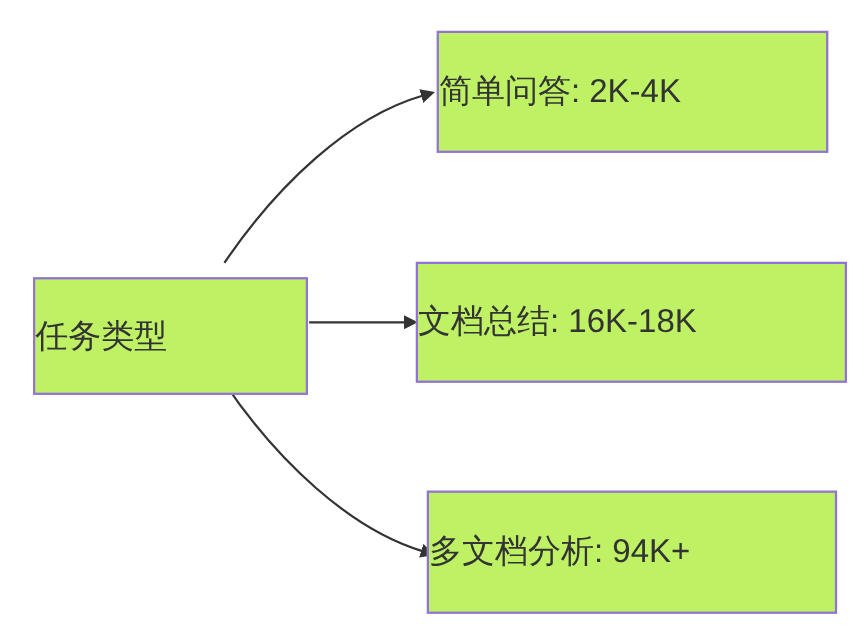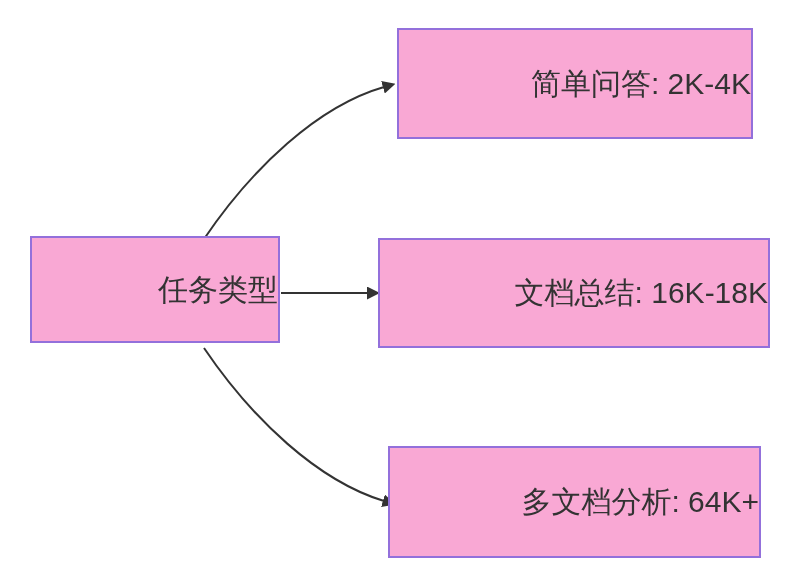--- a/index.html
+++ b/index.html
@@ -22,31 +22,31 @@
     width: 787px;
     height: 572px;
   }
   .edge {
     fill: none;
     stroke-width: 2px;
   }
   .node {
     position: absolute;
     box-sizing: border-box;
-    background: #f9a8d4;
+    background: #bef264;
     border: 2px solid #9370DB;
     display: flex;
     align-items: center;
-    justify-content: flex-end;
+    justify-content: flex-start;
     color: #333333;
     font-size: 30px;
     line-height: 1.2;
     white-space: nowrap;
   }
-  .node-root   { left: 30px;  top: 236px; width: 250px; height: 107px; }
+  .node-root   { left: 30px;  top: 252px; width: 250px; height: 107px; }
   .node-top    { left: 397px; top: 28px;  width: 356px; height: 111px; }
   .node-middle { left: 378px; top: 238px; width: 392px; height: 110px; }
   .node-bottom { left: 388px; top: 446px; width: 373px; height: 112px; }
 </style>
 </head>
 <body>
 
 <div class="canvas">
 
   <svg class="edges" viewBox="0 0 787 572" xmlns="http://www.w3.org/2000/svg">
@@ -69,16 +69,16 @@
 
   <div class="node node-top">
     <span>简单问答: 2K-4K</span>
   </div>
 
   <div class="node node-middle">
     <span>文档总结: 16K-18K</span>
   </div>
 
   <div class="node node-bottom">
-    <span>多文档分析: 64K+</span>
+    <span>多文档分析: 94K+</span>
   </div>
 
 </div>
 
 </body></html>

